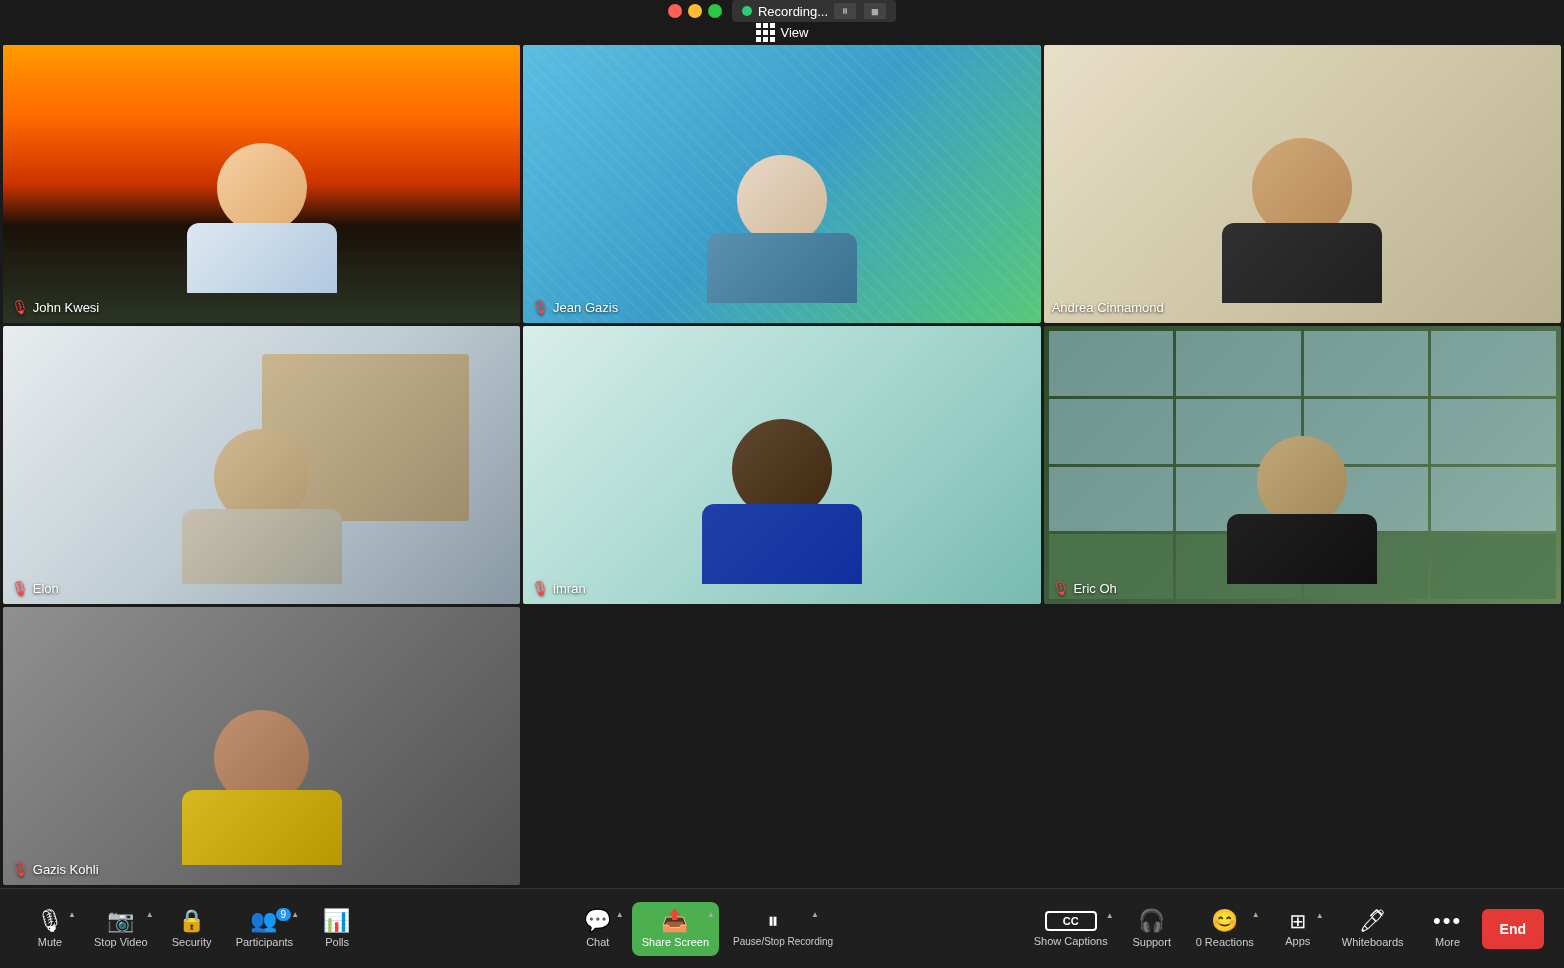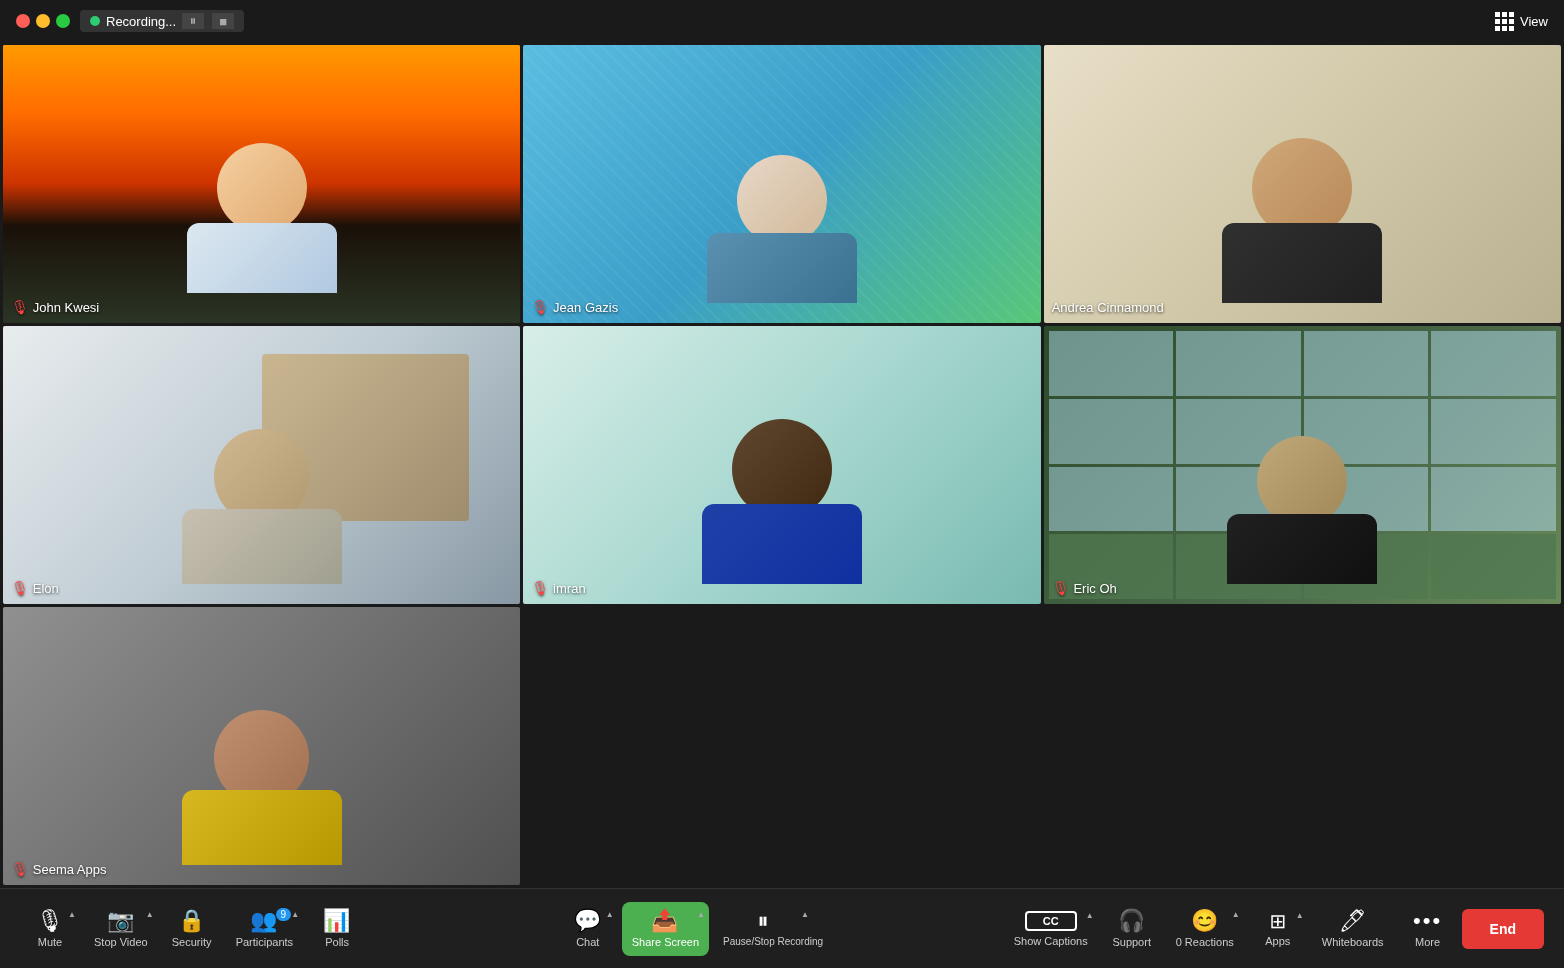--- a/index.html
+++ b/index.html
@@ -15,20 +15,21 @@
 
     
     .top-bar {
       background: #1a1a1a;
       height: 42px;
       display: flex;
       align-items: center;
       justify-content: space-between;
       padding: 0 16px;
       flex-shrink: 0;
+      flex-direction: column;
     }
     .top-bar-left {
       display: flex;
       align-items: center;
       gap: 10px;
     }
     .traffic-lights {
       display: flex;
       gap: 6px;
       align-items: center;
@@ -191,21 +192,21 @@
       border-radius: 8px;
     }
     .tool-btn.green-btn .tool-label { color: #fff; }
     .tool-btn.green-btn .tool-icon { color: #fff; }
 
     .end-btn {
       background: #e53935;
       color: #fff;
       border: none;
       border-radius: 6px;
-      padding: 8px 28px;
+      padding: 8px 18px;
       font-size: 14px;
       font-weight: 600;
       cursor: pointer;
       height: 40px;
     }
 
     .badge-count {
       position: absolute;
       top: 6px;
       right: 12px;
@@ -373,21 +374,21 @@
   <div class="video-cell">
     <div class="video-cell-inner">
       <div style="position:absolute;inset:0;background:linear-gradient(135deg,#909090 0%,#707070 50%,#505050 100%);"></div>
       <div style="position:absolute;bottom:20px;left:50%;transform:translateX(-50%);display:flex;flex-direction:column;align-items:center;">
         <div style="width:95px;height:95px;border-radius:50%;background:linear-gradient(135deg,#c09070,#a07050);"></div>
         <div style="width:160px;height:75px;background:linear-gradient(135deg,#d8b820,#b89800);border-radius:12px 12px 0 0;margin-top:-15px;"></div>
       </div>
     </div>
     <div class="name-tag">
       <span style="color:#ff4444;font-size:14px;">🎙</span>
-      <span>Seema Apps</span>
+      <span>Gazis Kohli</span>
     </div>
   </div>
 
 
 </div>
 
 <div class="toolbar">
 
   <div class="toolbar-section">
 

